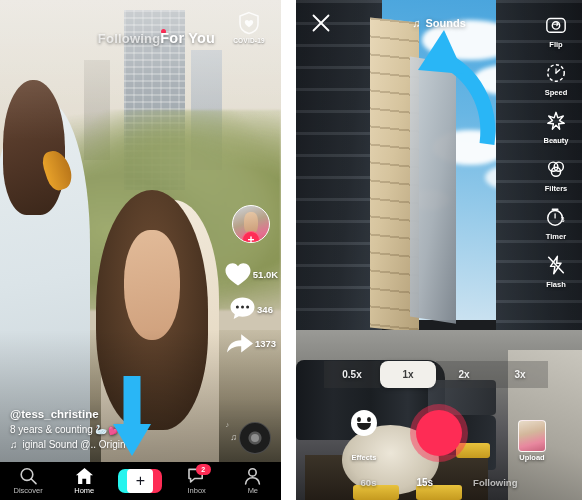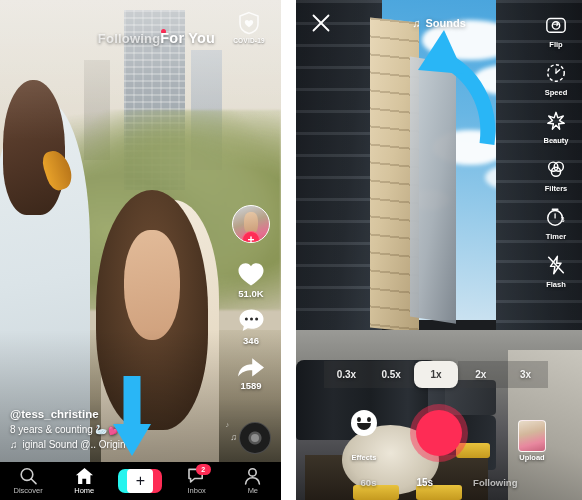--- a/index.html
+++ b/index.html
@@ -76,21 +76,21 @@
         align-items:center;gap:9px;}
   .avatar{position:relative;width:36px;height:36px;border-radius:50%;
      border:1.6px solid #fff;overflow:hidden;
      background:linear-gradient(160deg,#cfd6dc 0%,#b7a189 45%,#e47090 78%,#d8546f 100%);}
   .avatar .av-body{position:absolute;left:30%;top:18%;width:40%;height:60%;
      background:linear-gradient(170deg,#e6c7a6,#c99a74);border-radius:40%;}
   .follow-plus{position:absolute;left:50%;transform:translateX(-50%);bottom:-7px;
      width:16px;height:16px;border-radius:50%;background:#fe2c55;color:#fff;
      display:flex;align-items:center;justify-content:center;font-size:12px;line-height:1;
      font-weight:700;border:1px solid rgba(255,255,255,.25);}
-  .rail-item{display:flex;flex-direction:column;align-items:center;gap:1px;}
+  .rail-item{display:flex;flex-direction:row;align-items:center;gap:1px;}
   .rail-count{color:#fff;font-size:9.5px;font-weight:700;text-shadow:0 1px 3px rgba(0,0,0,.55);}
   .disc{position:absolute;right:10px;bottom:46px;width:30px;height:30px;border-radius:50%;
      background:radial-gradient(circle at 50% 50%,#555 0 6px,#1d1d1d 7px 100%);
      border:1px solid rgba(255,255,255,.2);}
   .disc:after{content:"";position:absolute;left:50%;top:50%;transform:translate(-50%,-50%);
      width:8px;height:8px;border-radius:50%;background:#8e8e8e;}
   .note-fly{position:absolute;right:44px;bottom:58px;color:rgba(255,255,255,.75);font-size:9px;}
   .note-fly2{position:absolute;right:52px;bottom:72px;color:rgba(255,255,255,.55);font-size:7px;}
 
   
@@ -271,21 +271,21 @@
           <circle cx="13.5" cy="11" r="1.5" fill="#2b2b2b"></circle>
           <circle cx="18.6" cy="11" r="1.5" fill="#2b2b2b"></circle>
         </svg>
         <span class="rail-count">346</span>
       </div>
 
       <div class="rail-item">
         <svg width="28" height="24" viewBox="0 0 28 24">
           <path d="M1 21.5c1.2-8.2 6.3-12 14.2-12.2V3.2L27 12.6l-11.8 8.9v-6.3C9 15.2 4.4 17 1 21.5z" fill="#ffffff"></path>
         </svg>
-        <span class="rail-count">1589</span>
+        <span class="rail-count">1373</span>
       </div>
     </div>
 
     <div class="note-fly2">♪</div>
     <div class="note-fly">♫</div>
     <div class="disc"></div>
 
     <div class="caption">
       <div class="cap-user">@tess_christine</div>
       <div class="cap-text">8 years &amp; counting 🦢💕</div>
@@ -433,21 +433,20 @@
       <div class="cam-item">
         <svg width="22" height="22" viewBox="0 0 24 24">
           <path d="M13.5 2.5 6 13.5h4.8L9.5 21.5 17.5 10h-4.8z" fill="none" stroke="#fff" stroke-width="1.6" stroke-linejoin="round"></path>
           <line x1="4" y1="3.5" x2="20" y2="20.5" stroke="#fff" stroke-width="1.7" stroke-linecap="round"></line>
         </svg>
         <span class="cam-label">Flash</span>
       </div>
     </div>
 
     <div class="zoombar">
-      <div class="zoom-opt">0.3x</div>
       <div class="zoom-opt">0.5x</div>
       <div class="zoom-opt sel">1x</div>
       <div class="zoom-opt">2x</div>
       <div class="zoom-opt">3x</div>
     </div>
 
     <div class="cam-bottom">
       <div class="effects-btn">
         <div class="smiley">
           <span class="eye l"></span>

